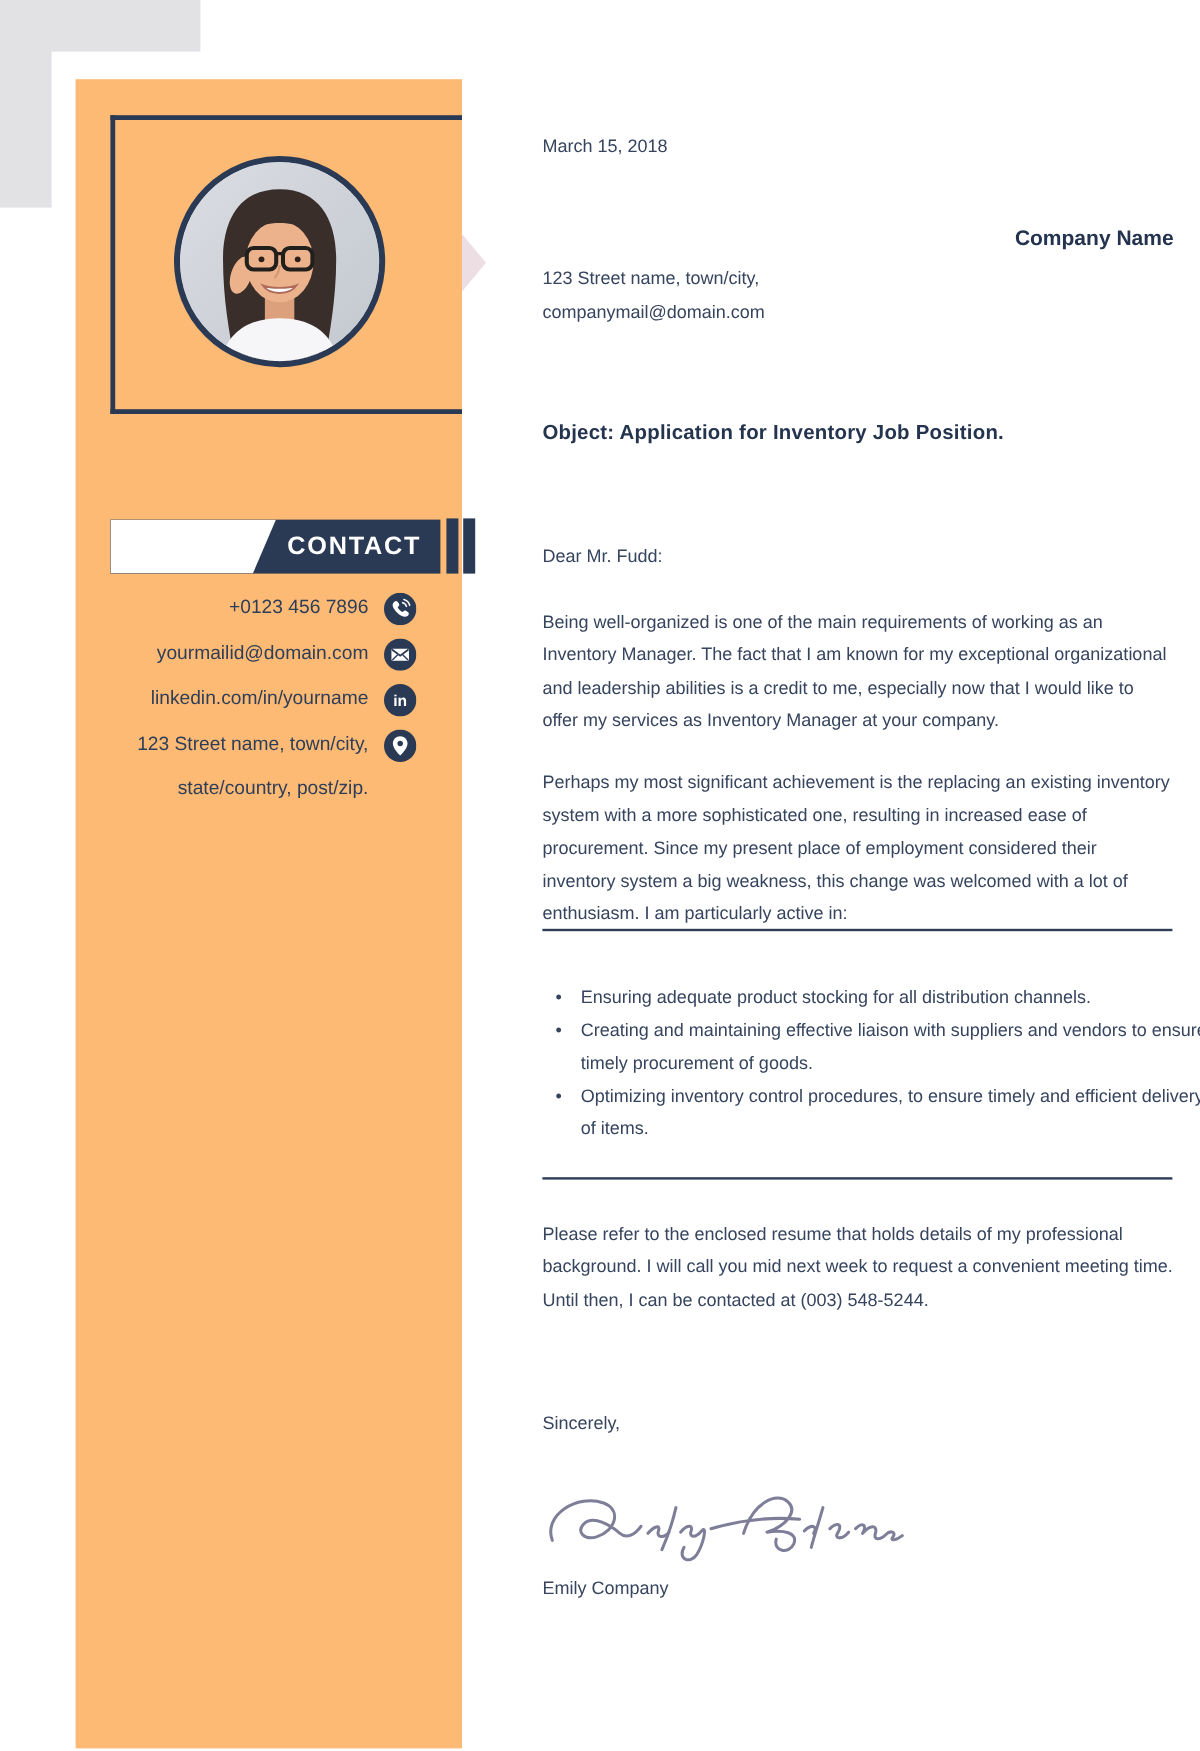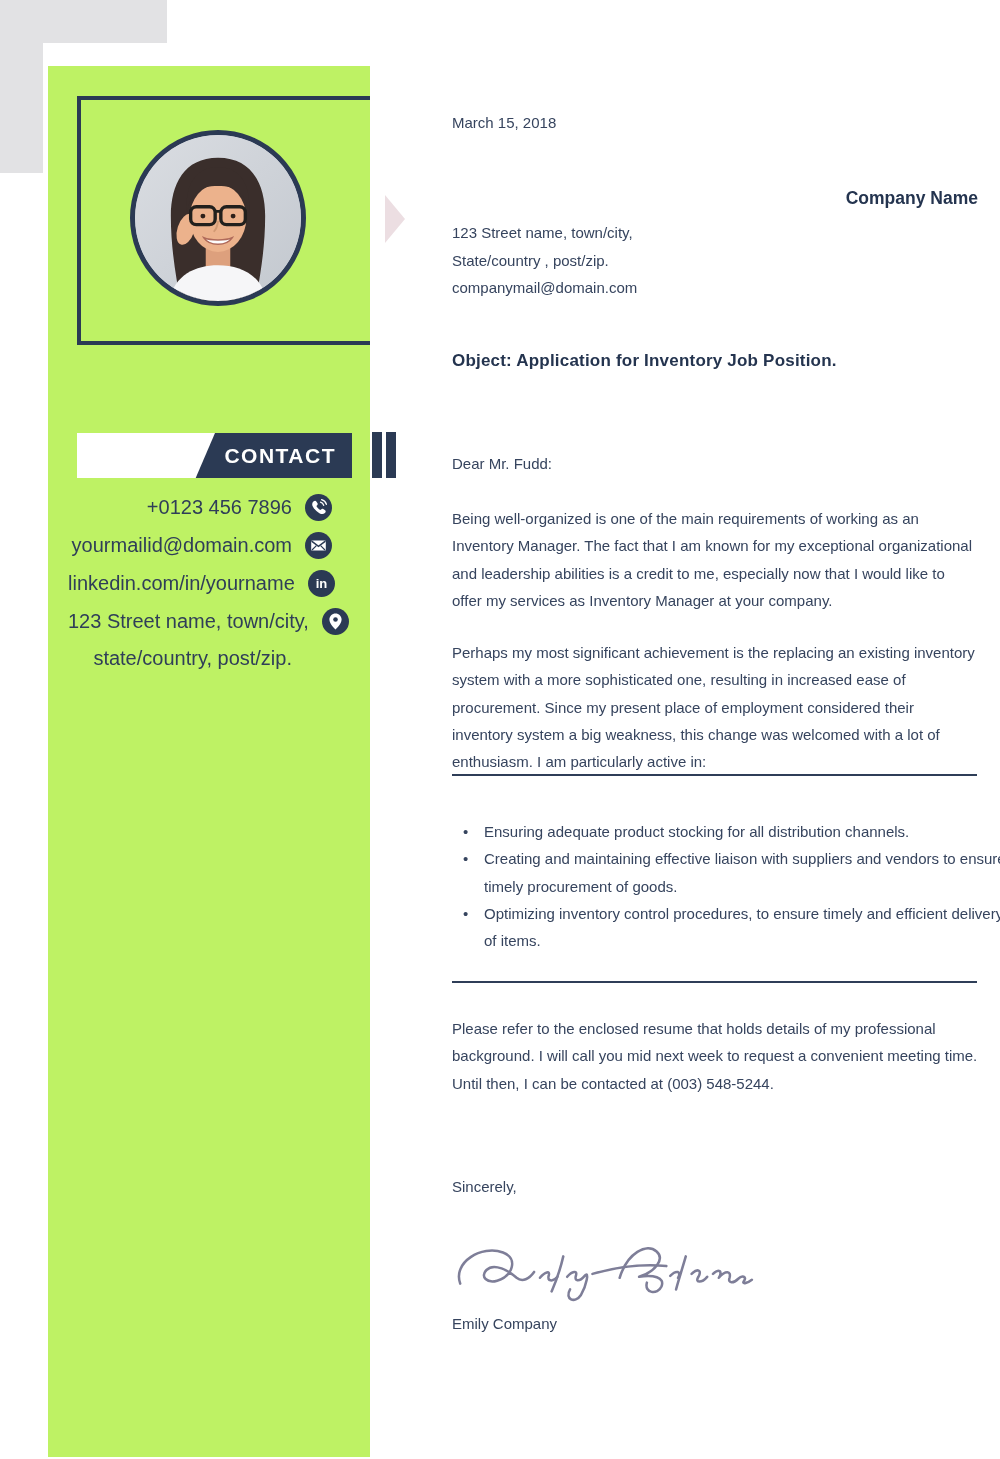--- a/index.html
+++ b/index.html
@@ -4,21 +4,21 @@
 <style>
   html,body{margin:0;padding:0;background:#ffffff;}
   .page{
     position:relative;width:1000px;height:1459px;margin:0 auto;background:#ffffff;
     font-family:"Liberation Sans","DejaVu Sans",sans-serif;overflow:hidden;
   }
   
   .gray-square{position:absolute;left:0;top:0;width:167px;height:173px;background:#e2e2e4;}
   .white-square{position:absolute;left:43px;top:43px;width:140px;height:146px;background:#ffffff;}
   
-  .sidebar{position:absolute;left:48px;top:66px;width:322px;height:1391px;background:#bef264;}
+  .sidebar{position:absolute;left:63px;top:66px;width:322px;height:1391px;background:#fdba74;}
   .photo-frame{
     position:absolute;left:29px;top:30px;width:293px;height:249px;box-sizing:border-box;
     border:4px solid #2b3a54;border-right:none;
   }
   .photo-circle{
     position:absolute;left:82px;top:64px;width:176px;height:176px;border-radius:50%;
     background:#cfd3d9;border:5px solid #2b3a54;box-sizing:border-box;overflow:hidden;
   }
   .photo-circle svg{display:block;width:166px;height:166px;}
   .arrow-right{
@@ -35,21 +35,21 @@
   .contact-bar .label{
     position:absolute;right:16px;top:0;line-height:45px;color:#ffffff;
     font-size:21px;font-weight:bold;letter-spacing:1.5px;
   }
   .vbar{position:absolute;width:10px;height:46px;background:#2b3a54;}
   .vbar.b1{left:372px;top:432px;}
   .vbar.b2{left:386px;top:432px;}
   
   .contact-row{position:absolute;left:20px;width:264px;height:28px;display:flex;align-items:center;}
   .contact-row .txt{
-    flex:1;text-align:right;margin-right:13px;font-size:20px;color:#2f3e58;white-space:nowrap;
+    flex:1;text-align:right;margin-right:13px;font-size:16px;color:#2f3e58;white-space:nowrap;
   }
   .contact-row .ico{width:27px;height:27px;flex:0 0 27px;}
   .contact-row .ico.empty{visibility:hidden;}
   .ico svg{display:block;width:27px;height:27px;}
   .r1{top:427px;} .r2{top:465px;} .r3{top:503px;} .r4{top:541px;} .r5{top:578px;}
   
   .content{position:absolute;left:452px;top:0;width:526px;color:#36445e;font-size:15px;}
   .content .abs{position:absolute;left:0;width:526px;}
   .date{top:112px;line-height:22px;}
   .recipient-company{top:188px;font-size:17.5px;font-weight:bold;color:#24344f;text-align:right;}
@@ -175,21 +175,20 @@
   <div class="arrow-right"></div>
   <div class="vbar b1"></div>
   <div class="vbar b2"></div>
 
   <div class="content">
     <div class="abs date">March 15, 2018</div>
 
     <div class="abs recipient-company">Company Name</div>
     <div class="abs recipient-addr">
       <div>123 Street name, town/city,</div>
-      <div>State/country , post/zip.</div>
       <div>companymail@domain.com</div>
     </div>
 
     <div class="abs subject">Object: Application for Inventory Job Position.</div>
 
     <div class="abs salutation">Dear Mr. Fudd:</div>
 
     <div class="abs para p1">Being well-organized is one of the main requirements of working as an Inventory Manager. The fact that I am known for my exceptional organizational and leadership abilities is a credit to me, especially now that I would like to offer my services as Inventory Manager at your company.</div>
     <div class="abs para p2">Perhaps my most significant achievement is the replacing an existing inventory system with a more sophisticated one, resulting in increased ease of procurement. Since my present place of employment considered their inventory system a big weakness, this change was welcomed with a lot of enthusiasm. I am particularly active in:</div>
 

